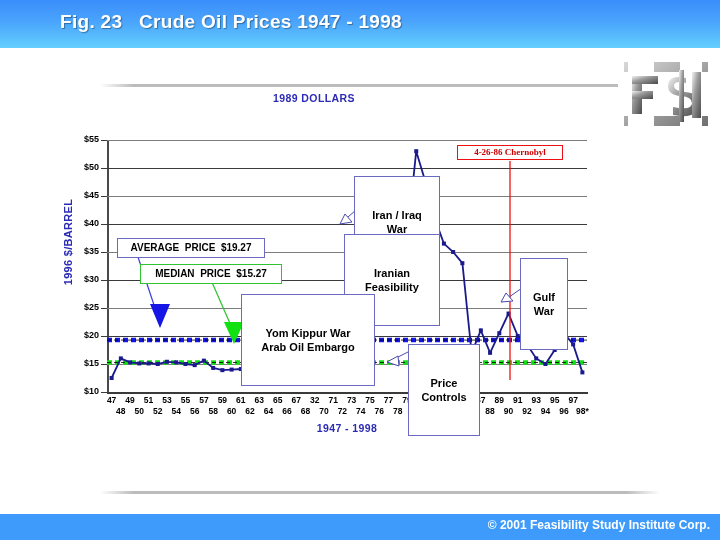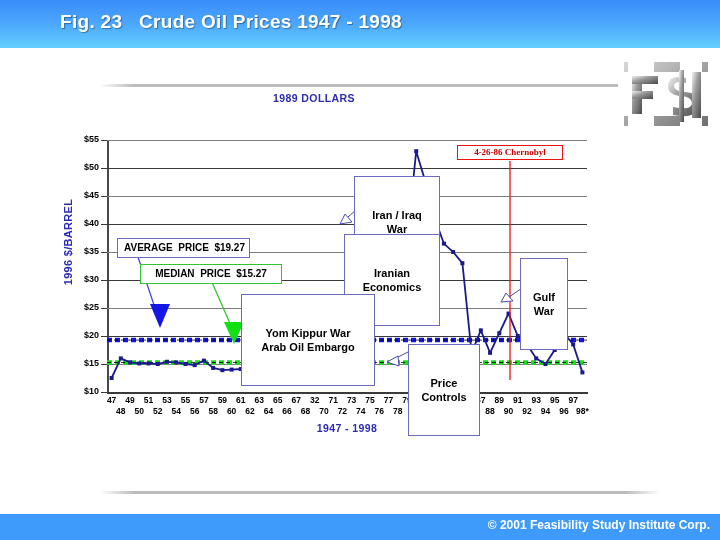--- a/index.html
+++ b/index.html
@@ -327,41 +327,41 @@
     </div>
   <div id="xaxis-title">1947 - 1998</div>
 
   <div class="callout" style="left:310px;top:86px;width:86px;">
     <div style="white-space:pre-line">Iran / Iraq
 War</div>
   </div>
 
   <div class="callout" style="left:300px;top:144px;width:96px;">
     <div style="white-space:pre-line">Iranian
-Economics</div>
+Feasibility</div>
   </div>
 
   <div class="callout" style="left:197px;top:204px;width:134px;">
     <div style="white-space:pre-line">Yom Kippur War
 Arab Oil Embargo</div>
   </div>
 
   <div class="callout" style="left:364px;top:254px;width:72px;">
     <div style="white-space:pre-line">Price
 Controls</div>
   </div>
 
   <div class="callout" style="left:476px;top:168px;width:48px;">
     <div style="white-space:pre-line">Gulf
 War</div>
   </div>
 
   <div class="callout red" style="left:413px;top:55px;width:106px;">4-26-86 Chernobyl</div>
 
-  <div class="callout small" style="left:73px;top:148px;width:133px;">AVERAGE  PRICE  $19.27</div>
+  <div class="callout small" style="left:73px;top:148px;width:148px;">AVERAGE  PRICE  $19.27</div>
 
   <div class="callout small green" style="left:96px;top:174px;width:142px;">MEDIAN  PRICE  $15.27</div>
 
   <svg id="leaders" width="600" height="392" viewBox="0 0 600 392" style="position:absolute;left:0;top:0;pointer-events:none;z-index:5;">
 
     <line x1="466" y1="71" x2="466" y2="290" stroke="#ee1111" stroke-width="1.3"></line>
 
     <path d="M312 120 L296 134" stroke="#4a4ab0" stroke-width="1" fill="none"></path>
     <polygon points="296,134 308,132 301,124" fill="#ffffff" stroke="#4a4ab0" stroke-width="1"></polygon>
 

